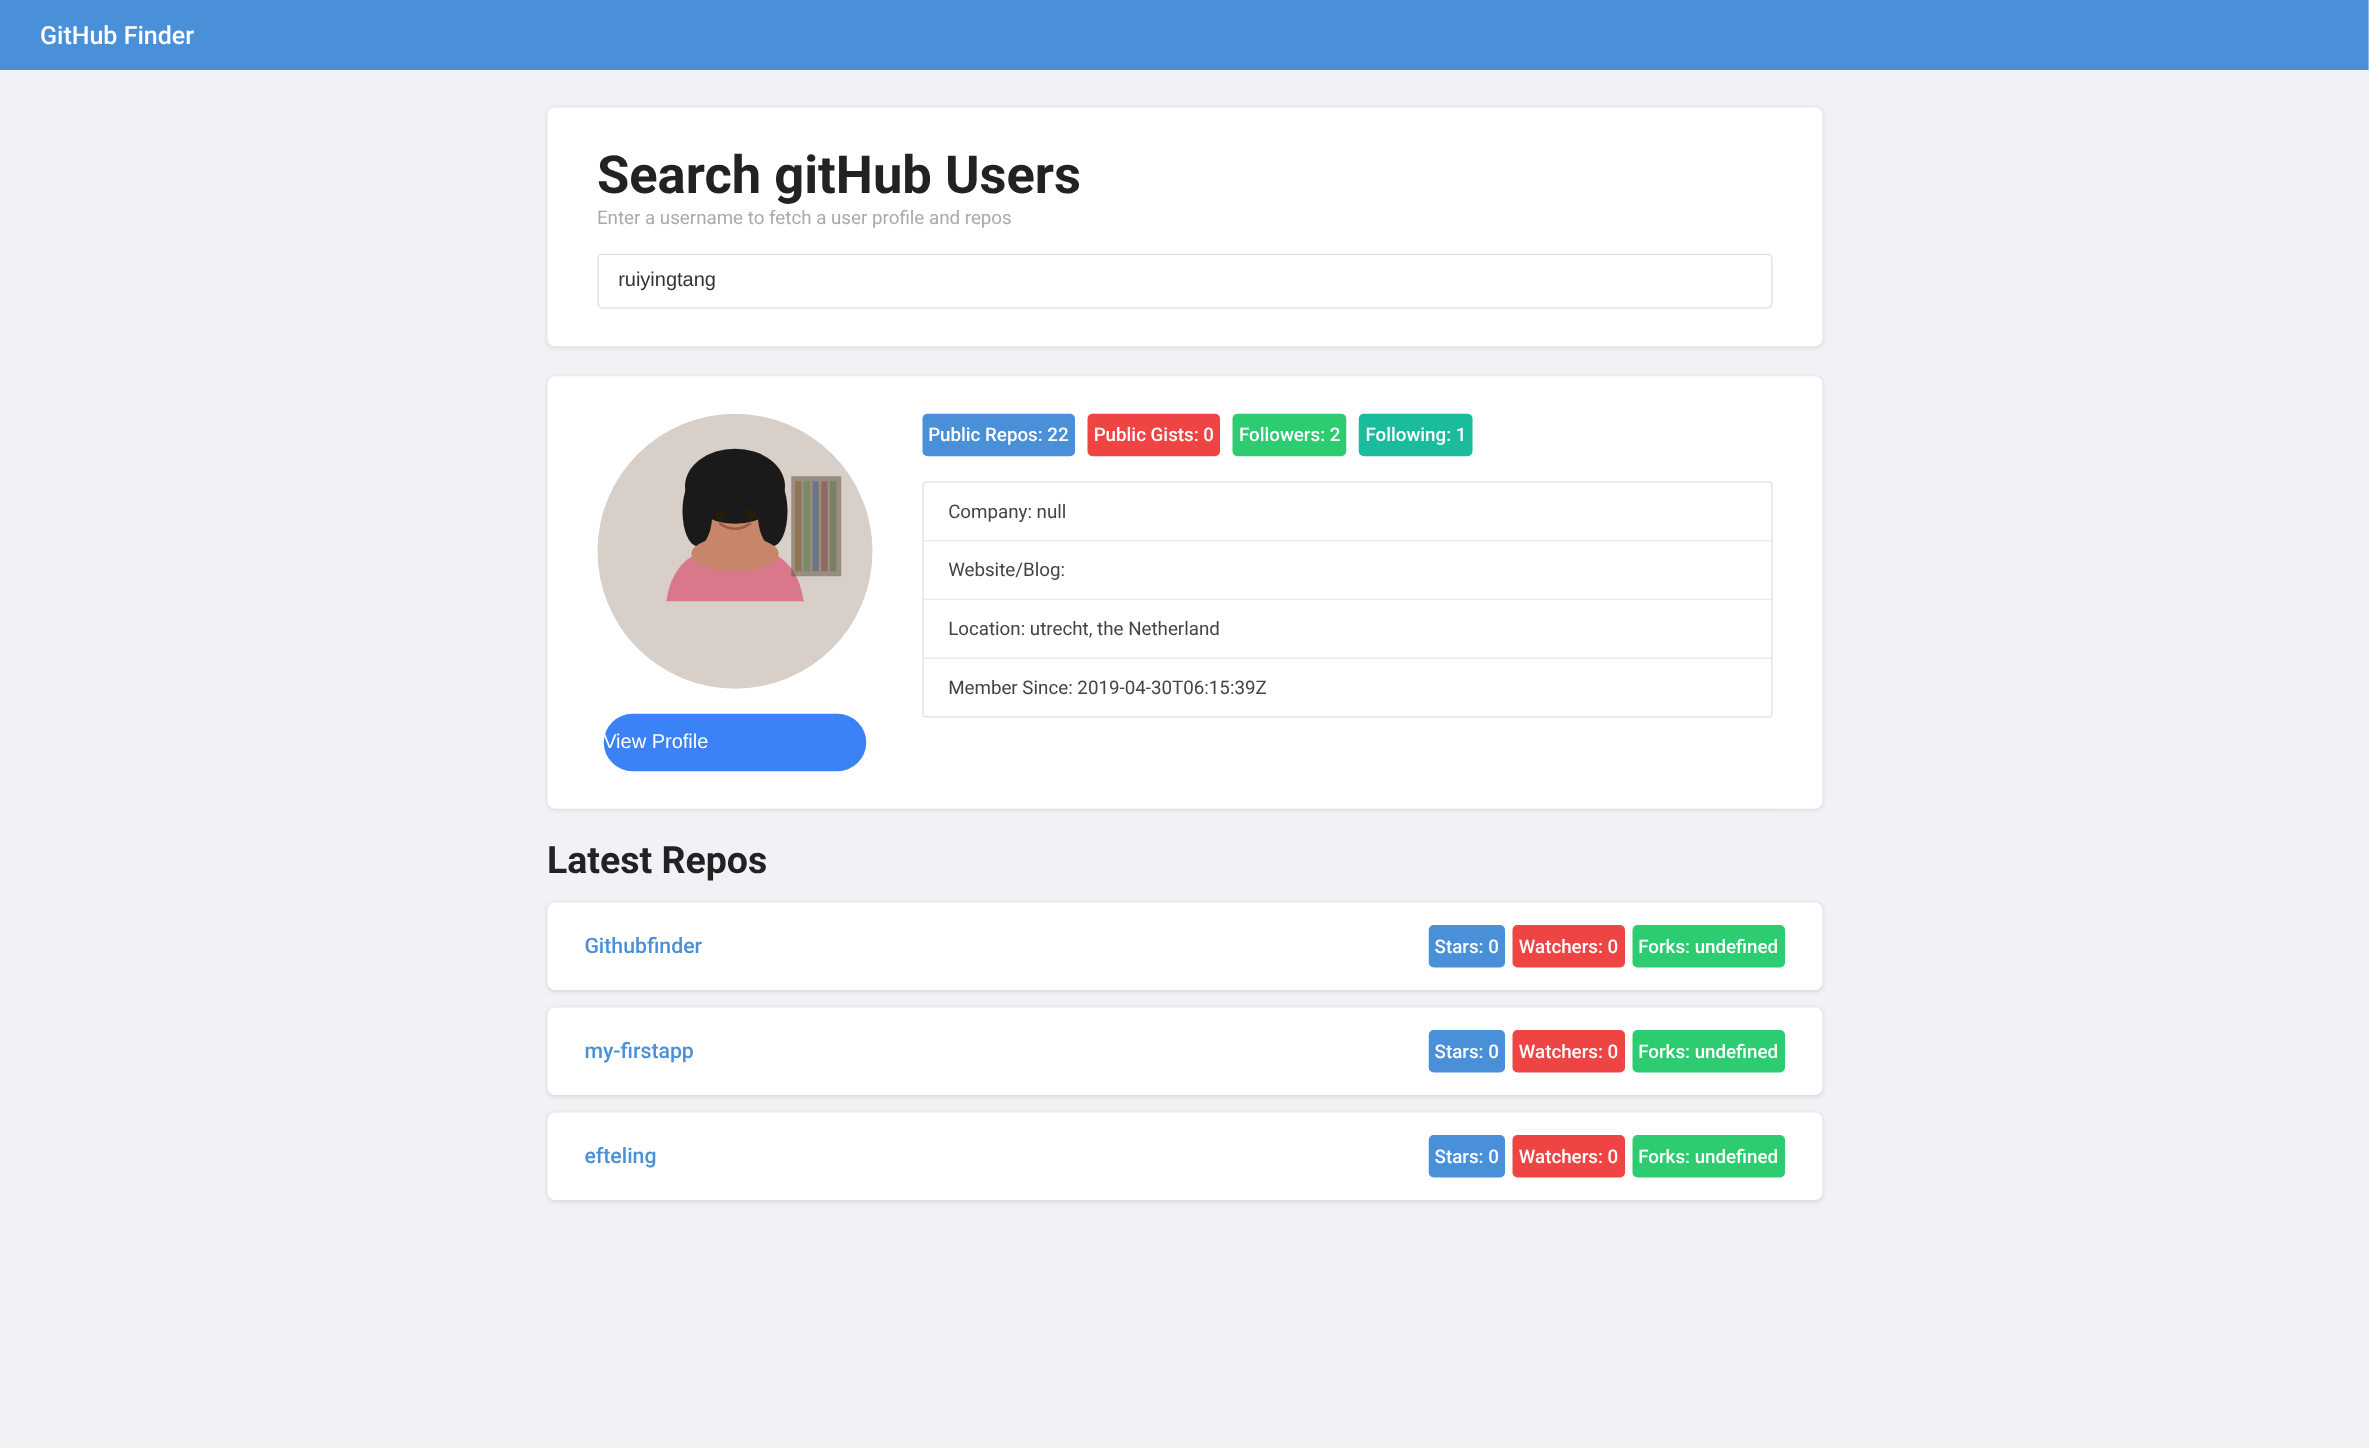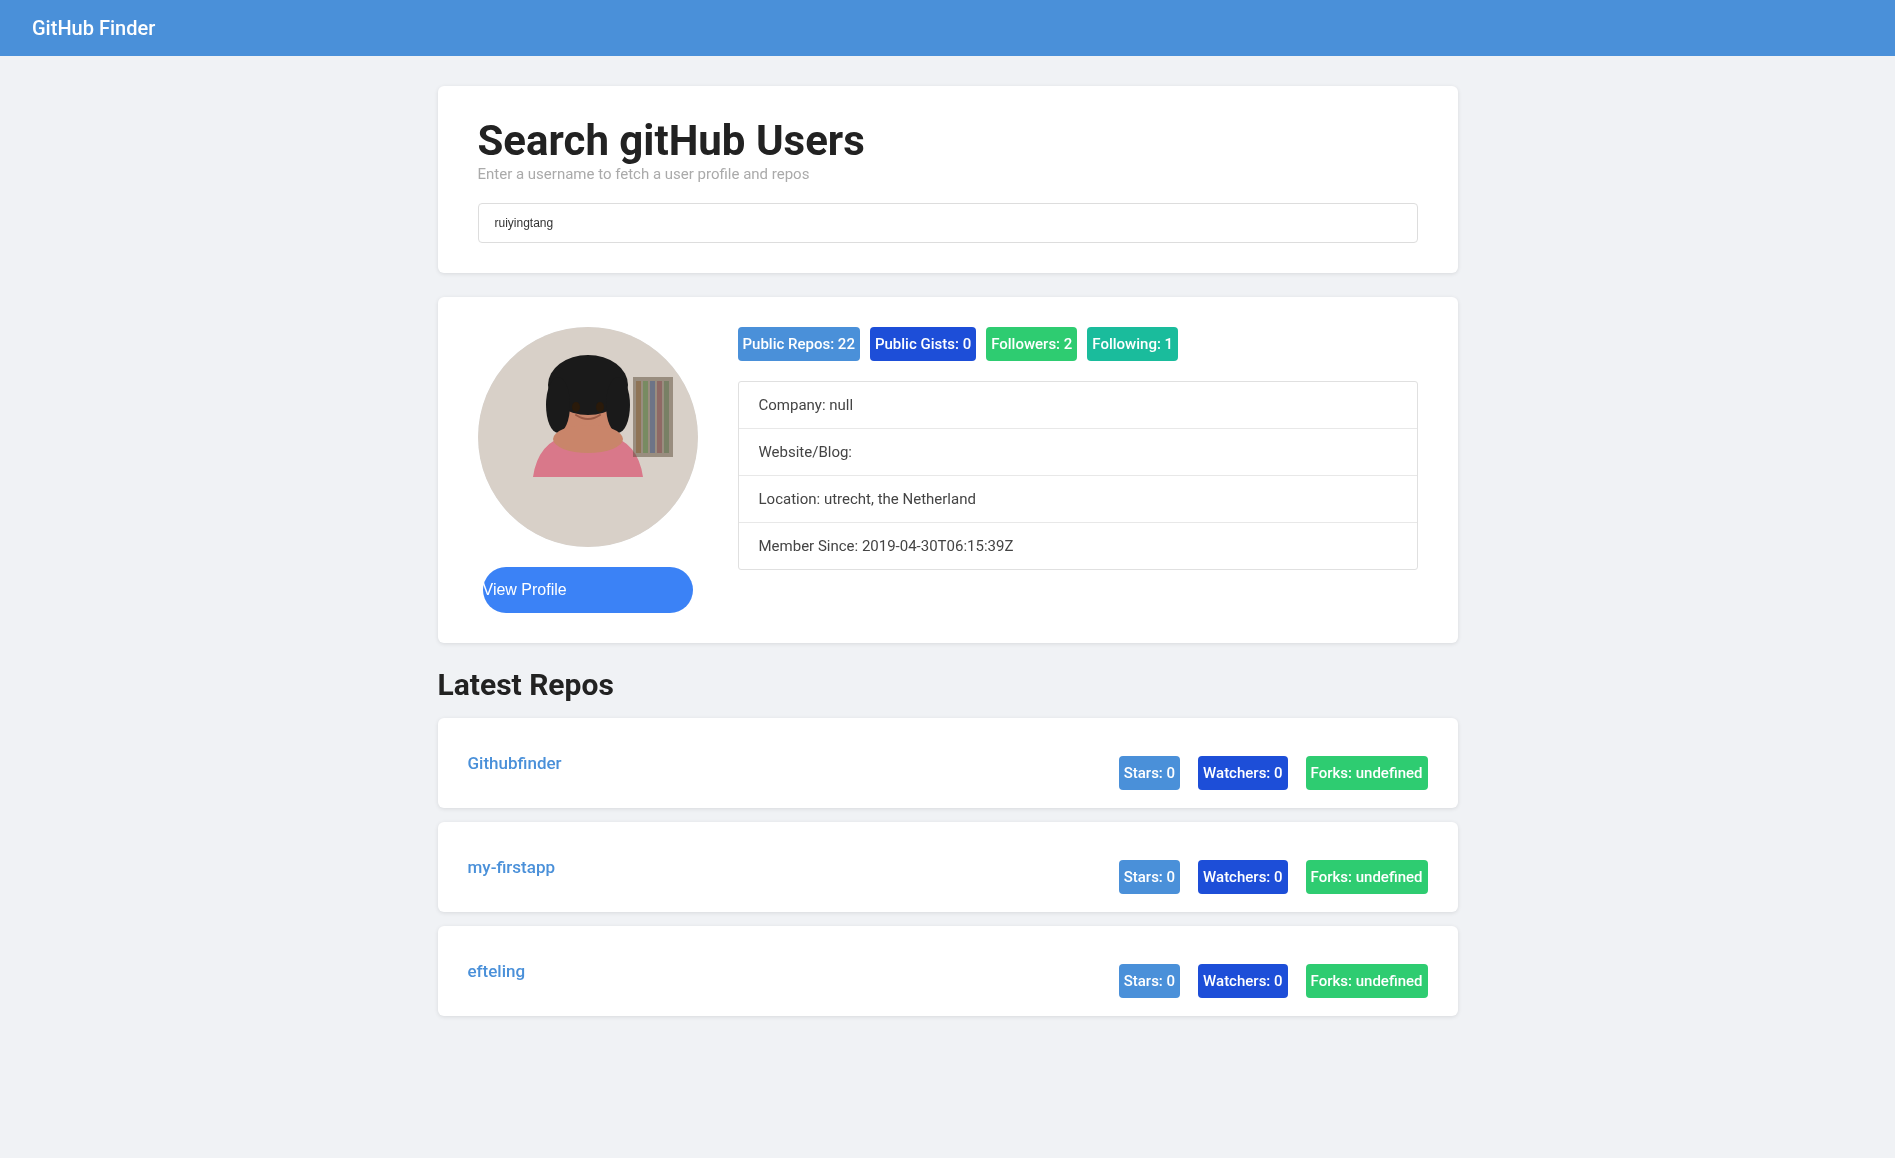--- a/index.html
+++ b/index.html
@@ -45,21 +45,21 @@
     .search-subtitle {
       font-size: 15px;
       color: #aaa;
       margin-bottom: 20px;
     }
     .search-input {
       width: 100%;
       padding: 12px 16px;
       border: 1px solid #ddd;
       border-radius: 4px;
-      font-size: 12px;
+      font-size: 16px;
       color: #333;
       outline: none;
     }
 
     
     .profile-card {
       background: #fff;
       border-radius: 6px;
       box-shadow: 0 1px 4px rgba(0,0,0,0.1);
       padding: 30px 40px;
@@ -113,21 +113,21 @@
       flex-wrap: wrap;
     }
     .badge {
       padding: 8px 5px;
       border-radius: 4px;
       color: #fff;
       font-size: 15px;
       font-weight: 500;
     }
     .badge-blue { background: #4a90d9; }
-    .badge-gray { background: #1d4ed8; }
+    .badge-gray { background: #ef4444; }
     .badge-green { background: #2ecc71; }
     .badge-teal { background: #1abc9c; }
 
     .info-table {
       border: 1px solid #e0e0e0;
       border-radius: 3px;
       overflow: hidden;
       width: 100%;
     }
     .info-row {
@@ -159,22 +159,21 @@
     }
     .repo-name {
       font-size: 17px;
       color: #4a90d9;
       font-weight: 500;
       cursor: pointer;
       text-decoration: none;
     }
     .repo-badges {
       display: flex;
-      gap: 18px;
-      margin-top: 20px;
+      gap: 6px;
     }
   </style>
 </head>
 <body>
 
 <nav class="navbar">
   <span class="navbar-brand">GitHub Finder</span>
 </nav>
 
 <div class="container">

